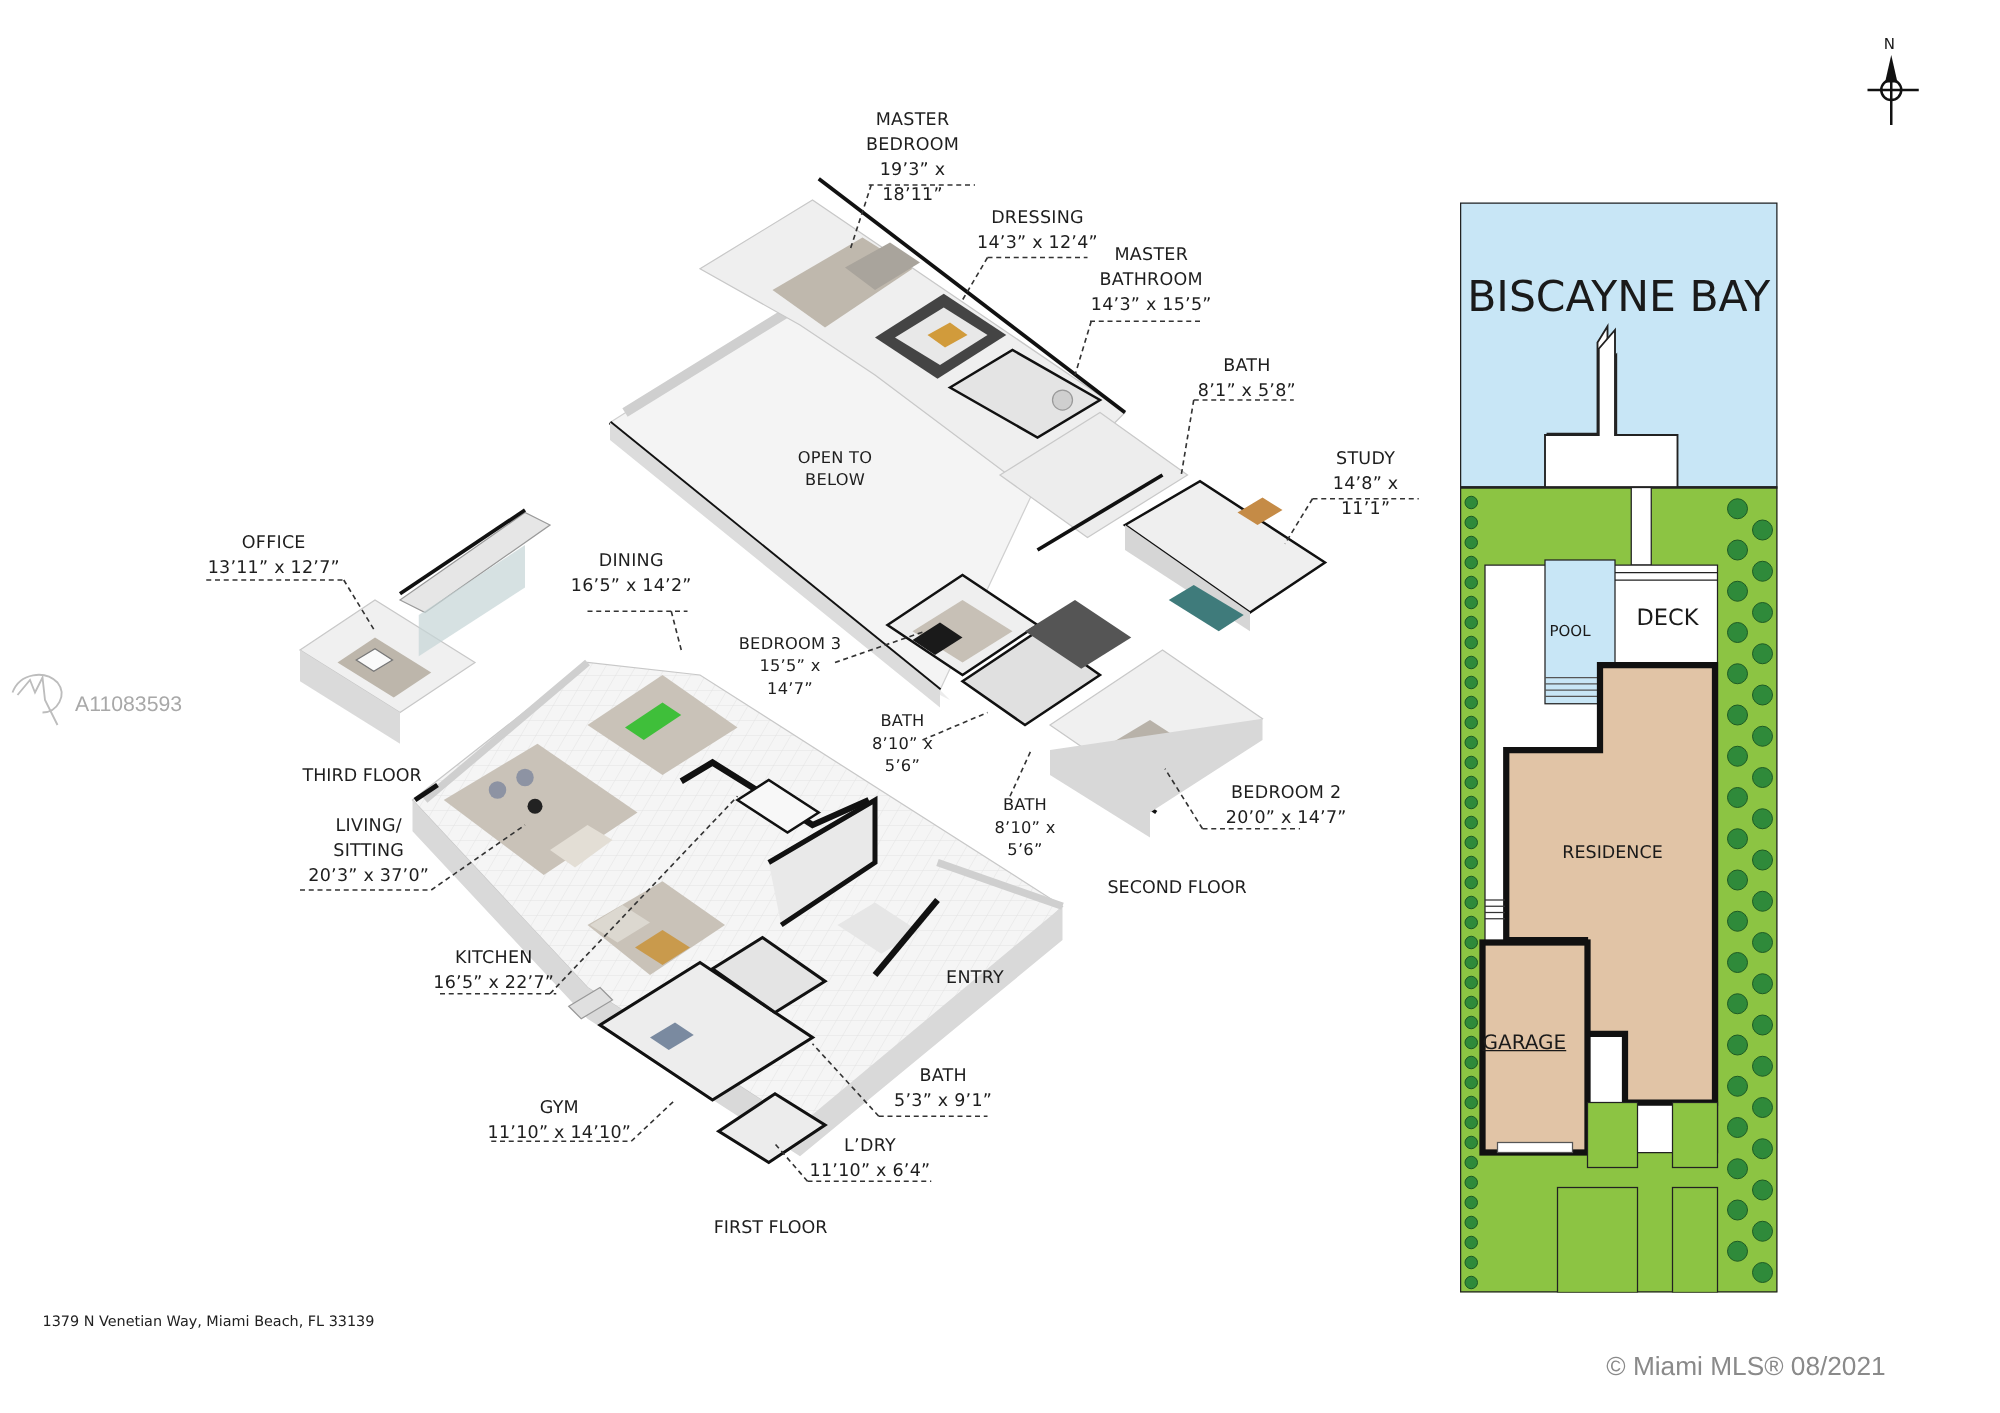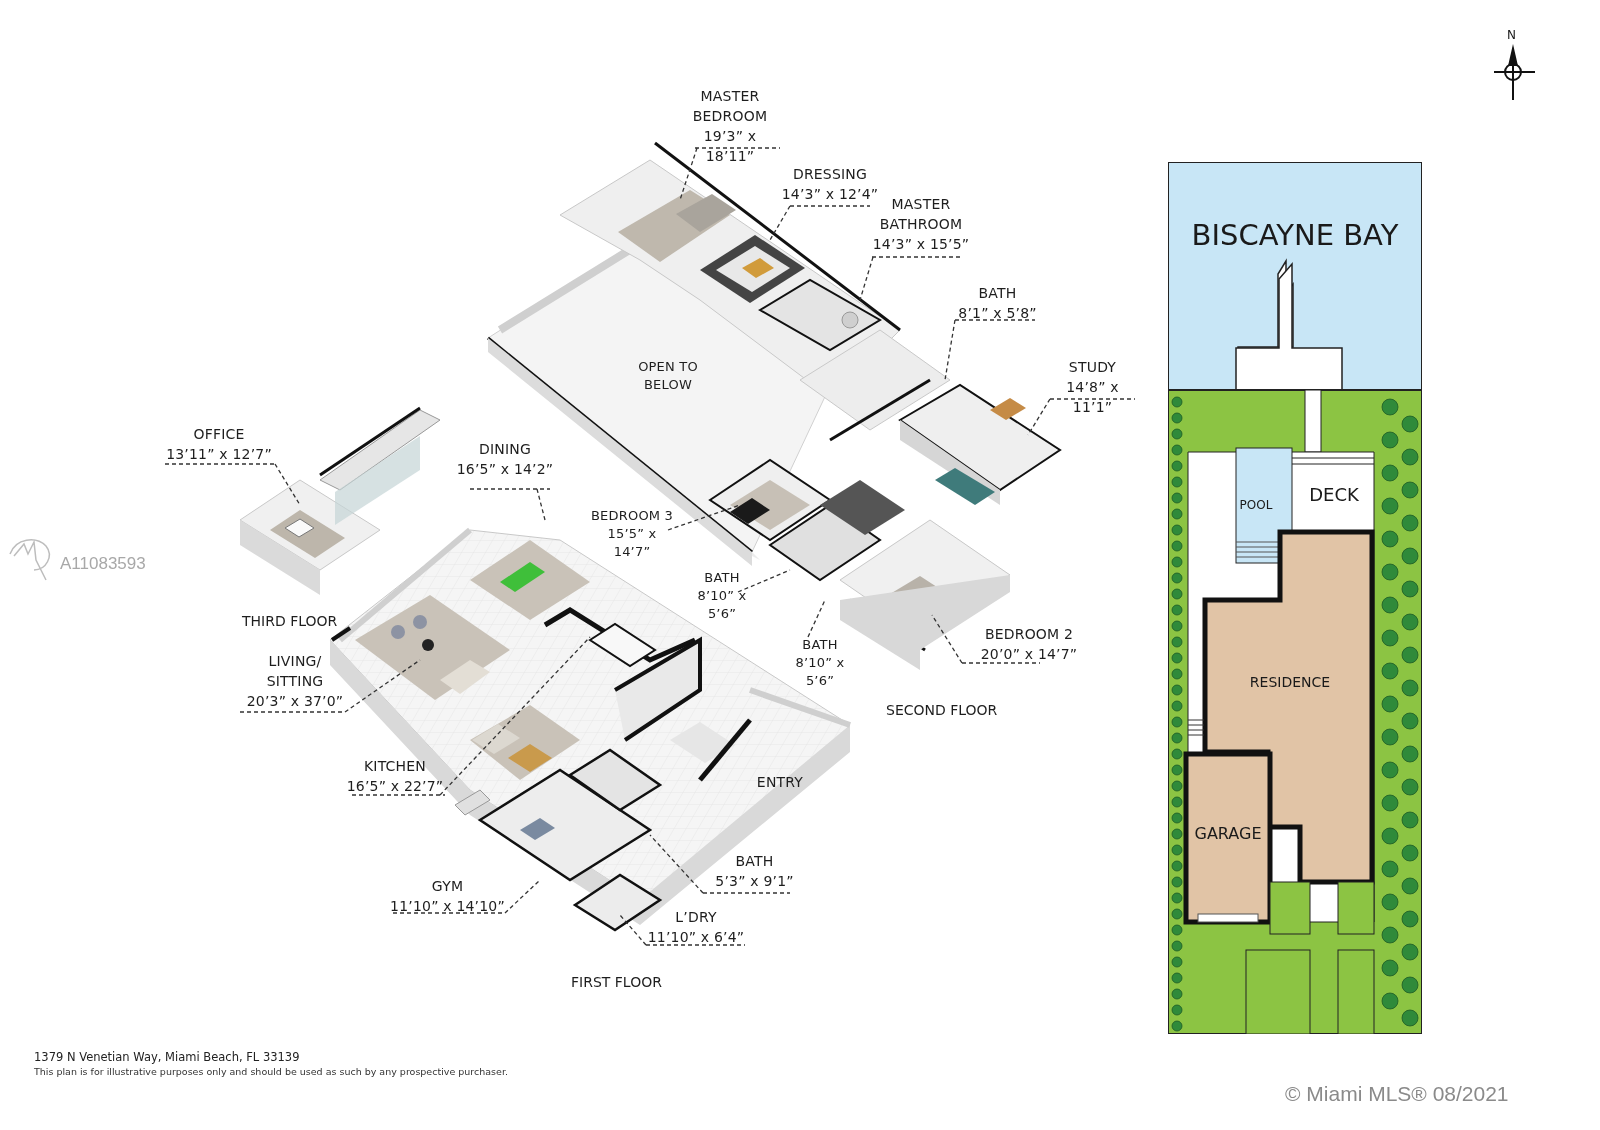--- a/index.html
+++ b/index.html
@@ -367,24 +367,23 @@
         <circle cx="222" cy="740" r="8"></circle>
         <circle cx="242" cy="757" r="8"></circle>
       <circle cx="222" cy="773" r="8"></circle>
         <circle cx="242" cy="790" r="8"></circle>
         <circle cx="222" cy="806" r="8"></circle>
         <circle cx="242" cy="823" r="8"></circle>
       <circle cx="222" cy="839" r="8"></circle>
         <circle cx="242" cy="856" r="8"></circle>
     </g>
   </svg>
-  <div class="site-lbl" style="left:0;top:56px;width:254px;text-align:center;font-size:29px;">BISCAYNE BAY</div>
+  <div class="site-lbl" style="left:0;top:56px;width:254px;text-align:center;font-size:34px;">BISCAYNE BAY</div>
   <div class="site-lbl" style="left:68px;top:336px;width:40px;text-align:center;font-size:12px;">POOL</div>
   <div class="site-lbl" style="left:126px;top:322px;width:80px;text-align:center;font-size:18px;">DECK</div>
   <div class="site-lbl" style="left:40px;top:512px;width:164px;text-align:center;font-size:14px;">RESIDENCE</div>
-  <div class="site-lbl" style="left:18px;top:662px;width:84px;text-align:center;font-size:16px;">GARAGE</div>
+  <div class="site-lbl" style="left:18px;top:662px;width:84px;text-align:left;font-size:16px;text-decoration:underline;">GARAGE</div>
 </div>
 
 <div class="footer-addr">1379 N Venetian Way, Miami Beach, FL 33139</div>
 <div class="footer-disc">
-  <div>This plan is for illustrative purposes only and should be used as such by any prospective purchaser.</div>
 </div>
 <div class="copyright">© Miami MLS® 08/2021</div>
 
 </body></html>

